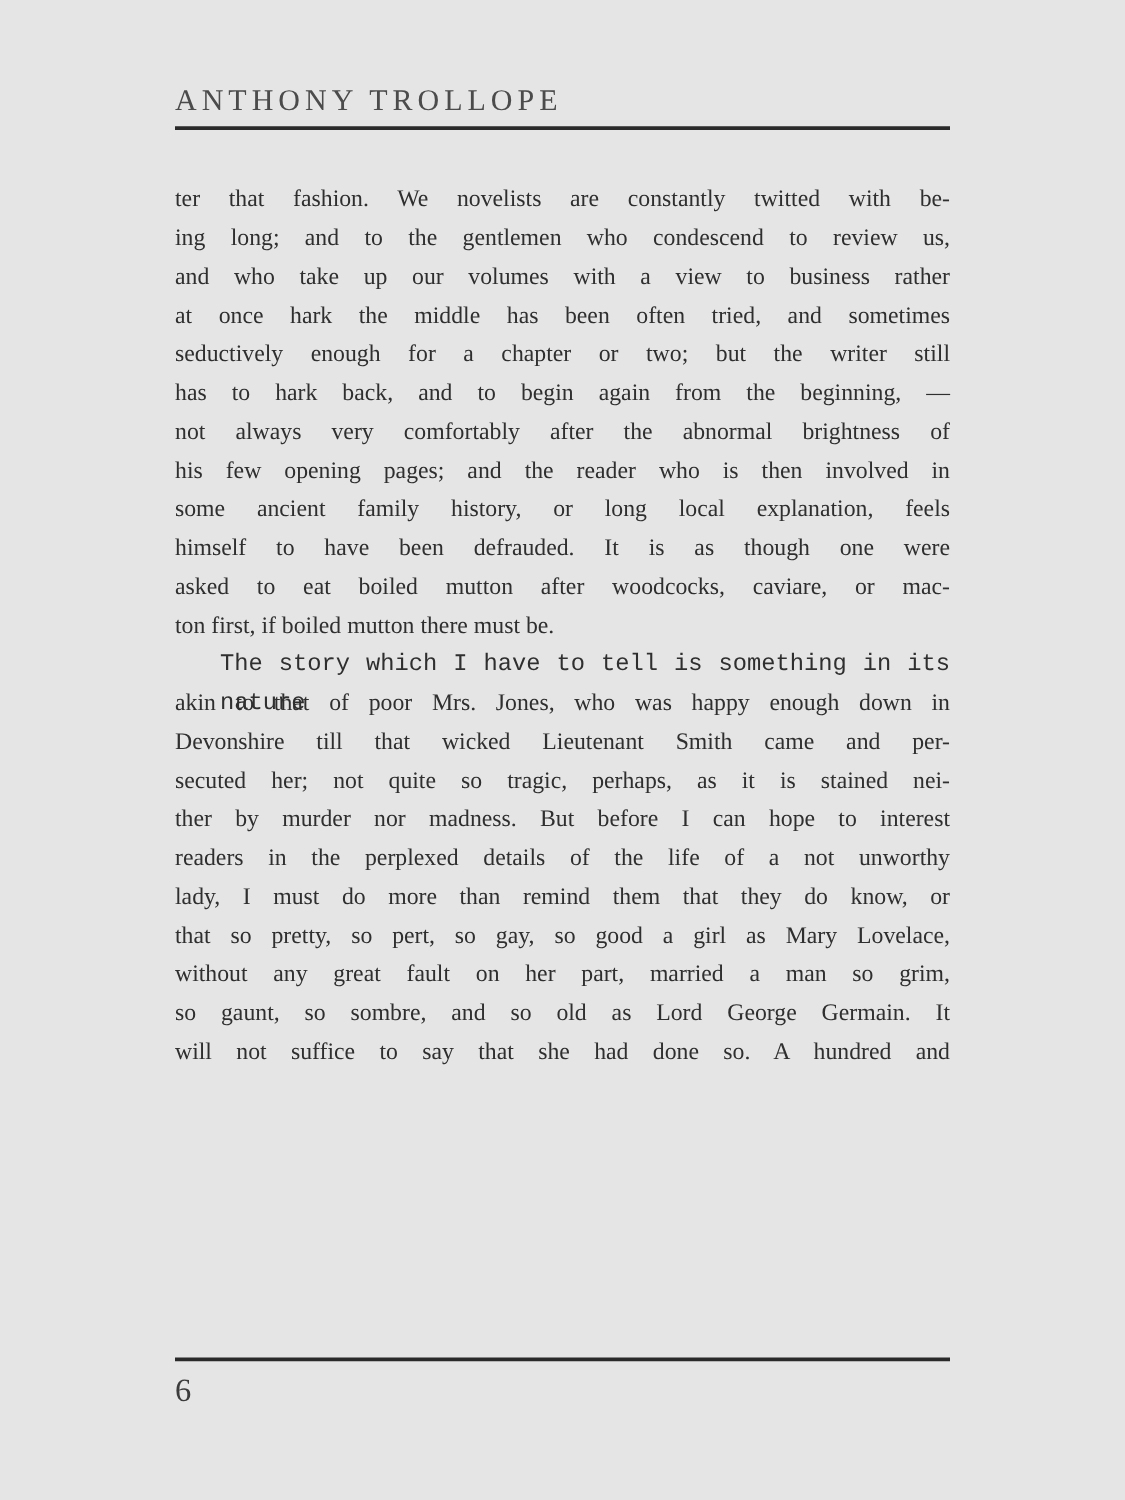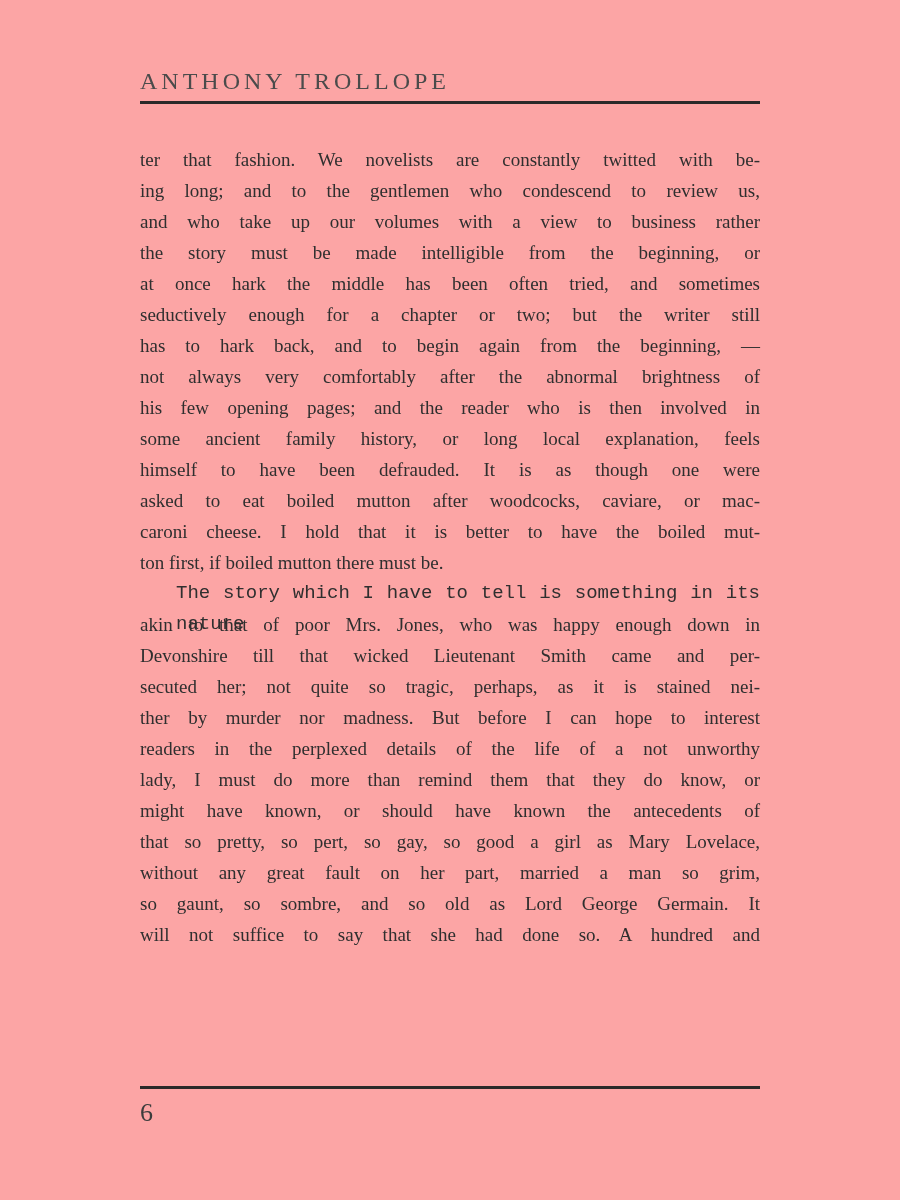--- a/index.html
+++ b/index.html
@@ -4,21 +4,21 @@
 <style>
   html, body {
     margin: 0;
     padding: 0;
     background: #ffffff;
   }
   .page {
     position: relative;
     width: 900px;
     height: 1200px;
-    background: #fca5a5;
+    background: #e5e5e5;
     overflow: hidden;
   }
   .running-head {
     position: absolute;
     left: 140px;
     top: 68px;
     width: 620px;
     font-family: "Liberation Serif", serif;
     font-size: 24px;
     font-weight: 400;
@@ -79,39 +79,36 @@
 <div class="page">
 
   <div class="running-head">ANTHONY TROLLOPE</div>
 
   <div class="head-rule"></div>
 
   <div class="body-text">
       <div class="line">ter that fashion. We novelists are constantly twitted with be-</div>
       <div class="line">ing long; and to the gentlemen who condescend to review us,</div>
       <div class="line">and who take up our volumes with a view to business rather</div>
-      <div class="line">the story must be made intelligible from the beginning, or</div>
       <div class="line">at once hark the middle has been often tried, and sometimes</div>
       <div class="line">seductively enough for a chapter or two; but the writer still</div>
       <div class="line">has to hark back, and to begin again from the beginning, —</div>
       <div class="line">not always very comfortably after the abnormal brightness of</div>
       <div class="line">his few opening pages; and the reader who is then involved in</div>
       <div class="line">some ancient family history, or long local explanation, feels</div>
       <div class="line">himself to have been defrauded. It is as though one were</div>
       <div class="line">asked to eat boiled mutton after woodcocks, caviare, or mac-</div>
-      <div class="line">caroni cheese. I hold that it is better to have the boiled mut-</div>
       <div class="line no-justify-last">ton first, if boiled mutton there must be.</div>
       <div class="line indent">The story which I have to tell is something in its nature</div>
       <div class="line">akin to that of poor Mrs. Jones, who was happy enough down in</div>
       <div class="line">Devonshire till that wicked Lieutenant Smith came and per-</div>
       <div class="line">secuted her; not quite so tragic, perhaps, as it is stained nei-</div>
       <div class="line">ther by murder nor madness. But before I can hope to interest</div>
       <div class="line">readers in the perplexed details of the life of a not unworthy</div>
       <div class="line">lady, I must do more than remind them that they do know, or</div>
-      <div class="line">might have known, or should have known the antecedents of</div>
       <div class="line">that so pretty, so pert, so gay, so good a girl as Mary Lovelace,</div>
       <div class="line">without any great fault on her part, married a man so grim,</div>
       <div class="line">so gaunt, so sombre, and so old as Lord George Germain. It</div>
       <div class="line">will not suffice to say that she had done so. A hundred and</div>
     </div>
 
   <div class="foot-rule"></div>
 
   <div class="page-number">6</div>
 

